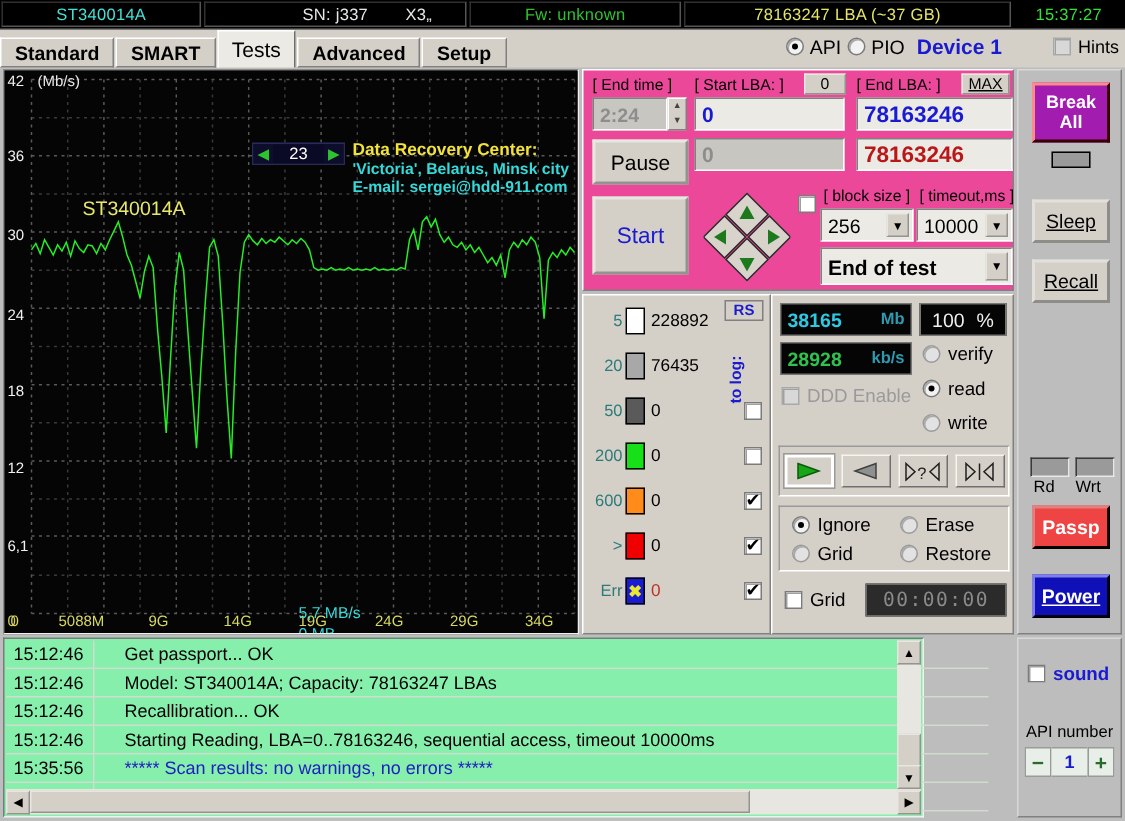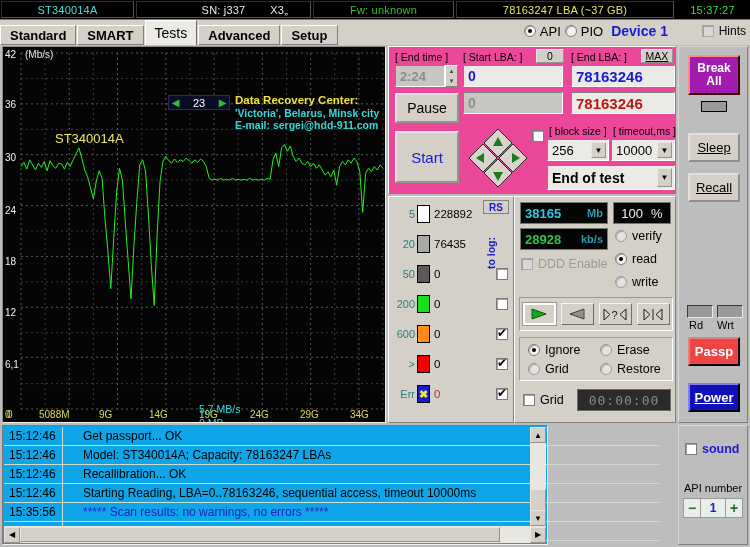--- a/index.html
+++ b/index.html
@@ -298,22 +298,22 @@
   }
   .apistepper .av {
     width:24px;height:20px; background:#e8eee8; border:1px solid #9a9a9a; border-left:none;border-right:none;
     display:flex;align-items:center;justify-content:center;
     font-size:12px; font-weight:bold; color:#1a1ad0;
   }
 
   
   .logwrap {
     position: absolute; left: 2px; top: 425px;
-    width: 546px; height: 120px;
-    background: #0ea5e9;
+    width: 614px; height: 120px;
+    background: #86efac;
     border: 1px solid #7a7a7a; border-right-color:#f0f0f0; border-bottom-color:#f0f0f0;text-decoration:underline;
   }
   .logrows { position:absolute; left:1px; top:1px; width: 655px; }
   .logrow {
     display: flex; height: 19px; align-items: center;
     border-bottom: 1px solid #d0dccd;
     font-size: 12px; color: #000;
   }
   .logrow .ts { width: 58px; padding-left: 5px; }
   .logrow .msg { padding-left: 20px; border-left: 1px solid #d0dccd; flex:1;

